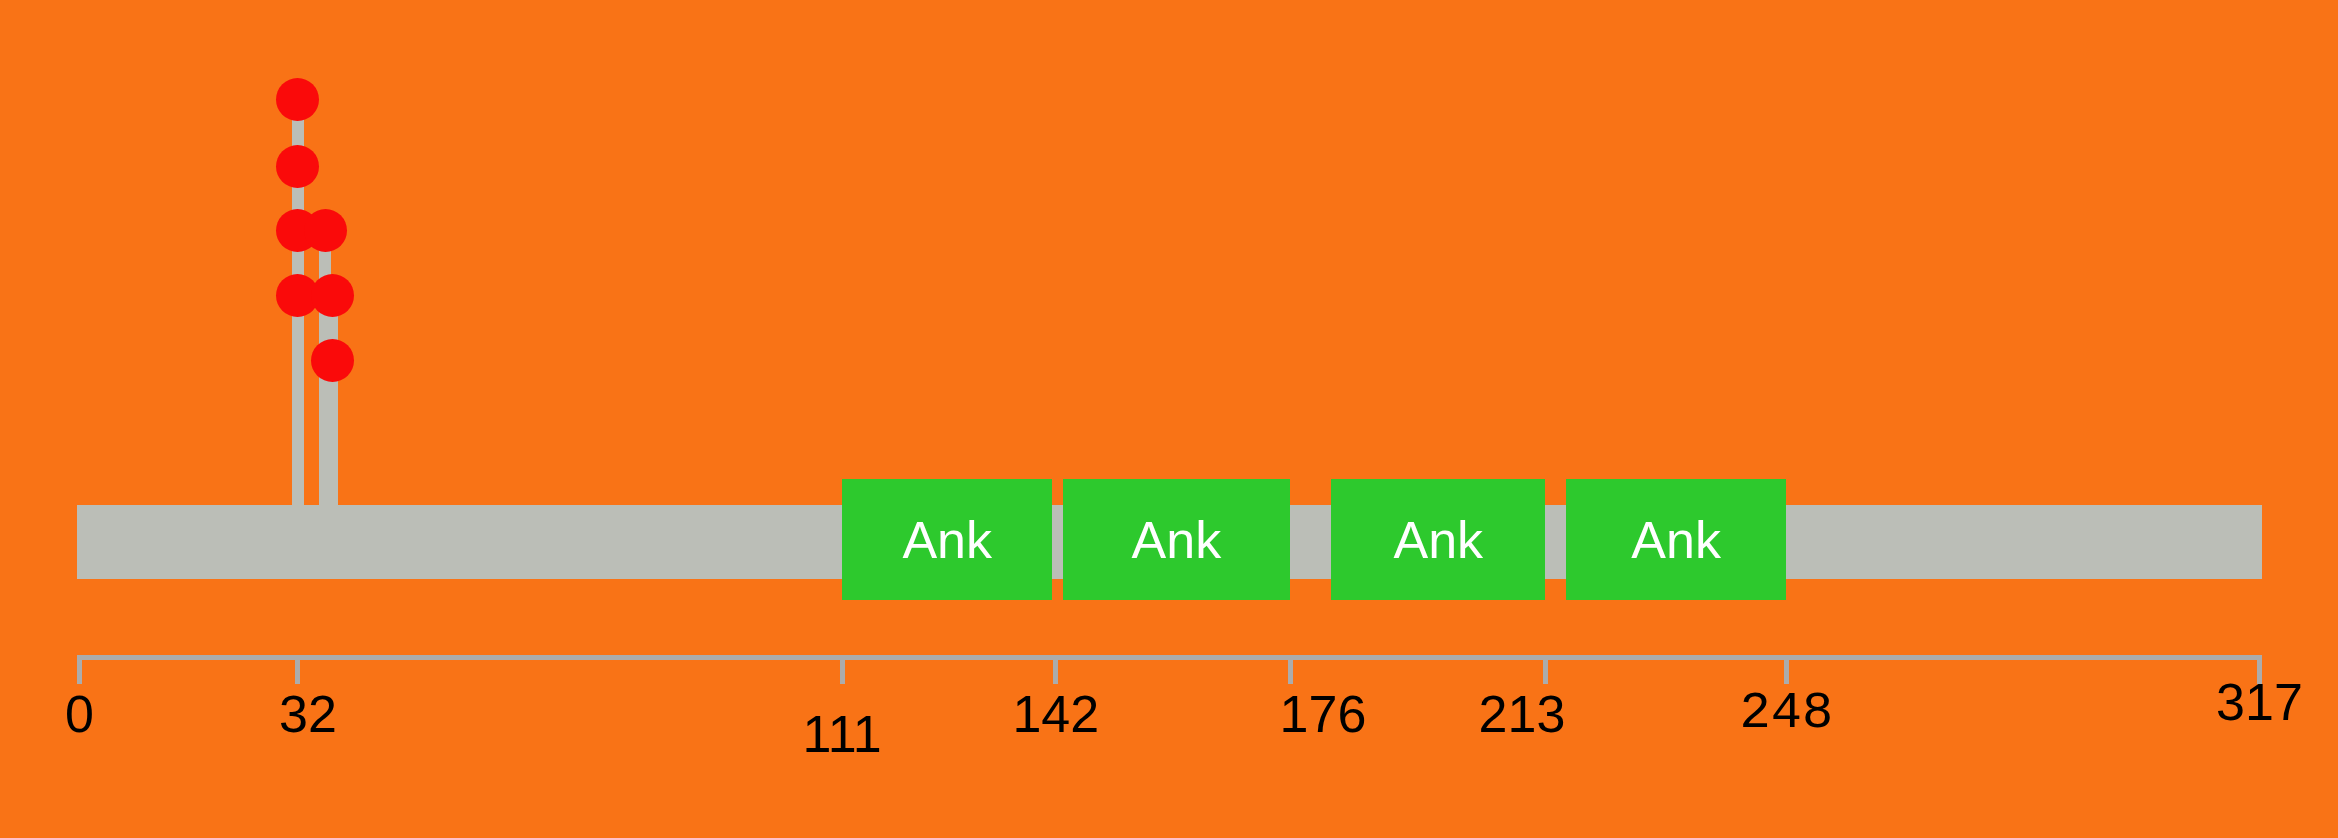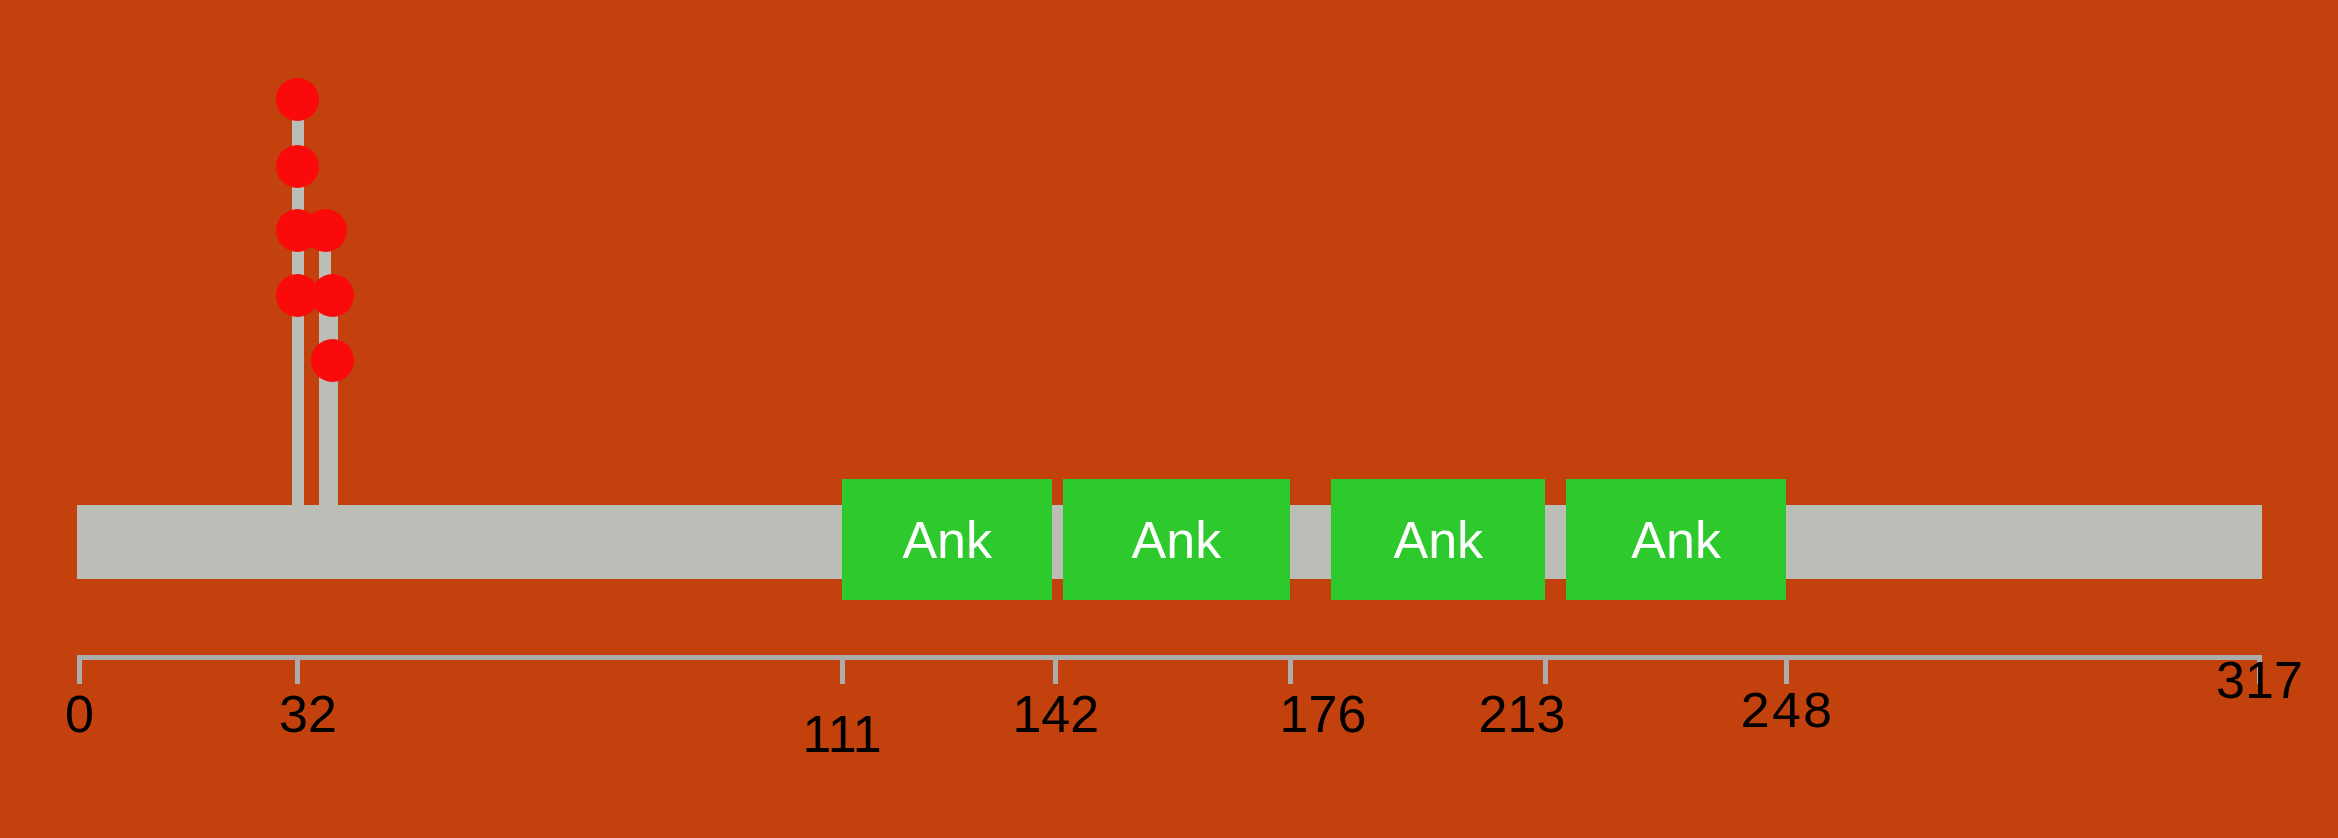--- a/index.html
+++ b/index.html
@@ -1,21 +1,21 @@
 <!DOCTYPE html>
 <html><head>
 <meta charset="utf-8">
 <style>
   * { margin: 0; padding: 0; box-sizing: border-box; }
   html, body { background: #ffffff; }
   #stage {
     position: relative;
     width: 2338px;
     height: 838px;
-    background: #c2410c;
+    background: #f97316;
     overflow: hidden;
     font-family: "Liberation Sans", sans-serif;
   }
   .abs { position: absolute; }
   .circle { border-radius: 50%; }
   .domain-box {
     display: flex;
     align-items: center;
     justify-content: center;
   }
@@ -71,15 +71,15 @@
       <div class="abs tick-label" style="left: 842.095px; top: 708px; color: rgb(0, 0, 0);">111</div>
       <div class="abs" style="left: 1053.27px; top: 655px; width: 5px; height: 29px; background: rgb(172, 172, 172);"></div>
       <div class="abs tick-label" style="left: 1055.77px; top: 688px; color: rgb(0, 0, 0);">142</div>
       <div class="abs" style="left: 1287.62px; top: 655px; width: 5px; height: 29px; background: rgb(172, 172, 172);"></div>
       <div class="abs tick-label" style="left: 1323px; top: 688px; color: rgb(0, 0, 0);">176</div>
       <div class="abs" style="left: 1542.65px; top: 655px; width: 5px; height: 29px; background: rgb(172, 172, 172);"></div>
       <div class="abs tick-label" style="left: 1522px; top: 688px; color: rgb(0, 0, 0);">213</div>
       <div class="abs" style="left: 1783.9px; top: 655px; width: 5px; height: 29px; background: rgb(172, 172, 172);"></div>
       <div class="abs tick-label" style="left: 1786.4px; top: 688px; color: rgb(0, 0, 0); font-family: Liberation Mono, monospace;">248</div>
       <div class="abs" style="left: 2257px; top: 655px; width: 5px; height: 29px; background: rgb(172, 172, 172);"></div>
-      <div class="abs tick-label" style="left: 2259.5px; top: 654px; color: rgb(0, 0, 0); text-align: center;">317</div>
+      <div class="abs tick-label" style="left: 2259.5px; top: 676px; color: rgb(0, 0, 0); text-align: center;">317</div>
     </div>
 </div>
 
 </body></html>

